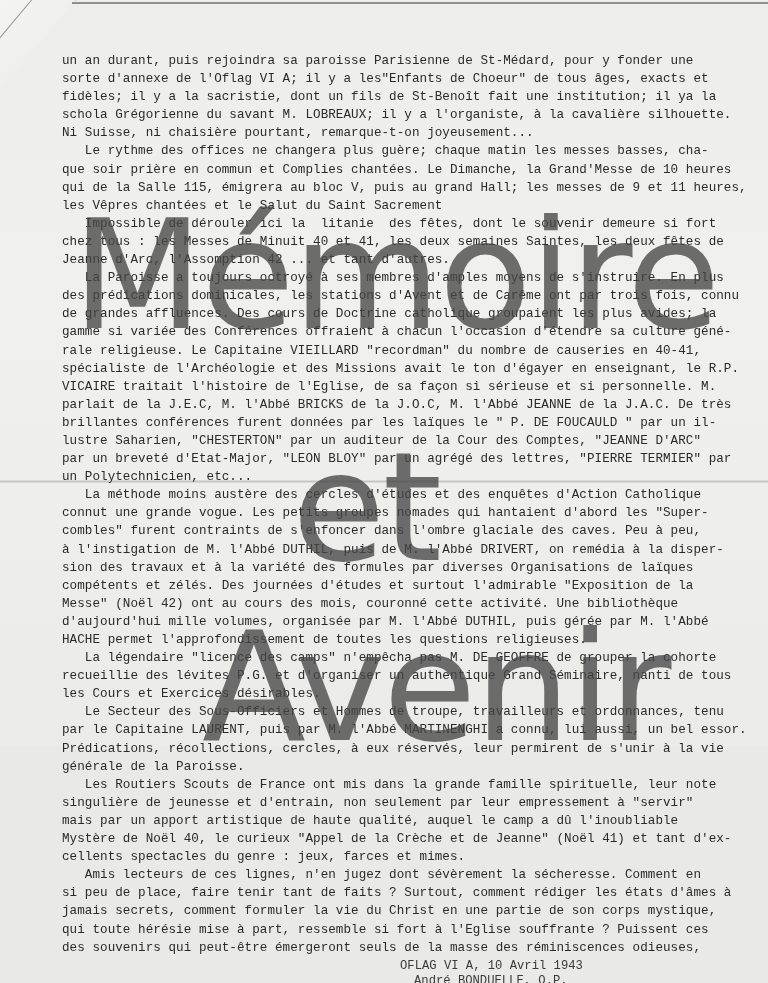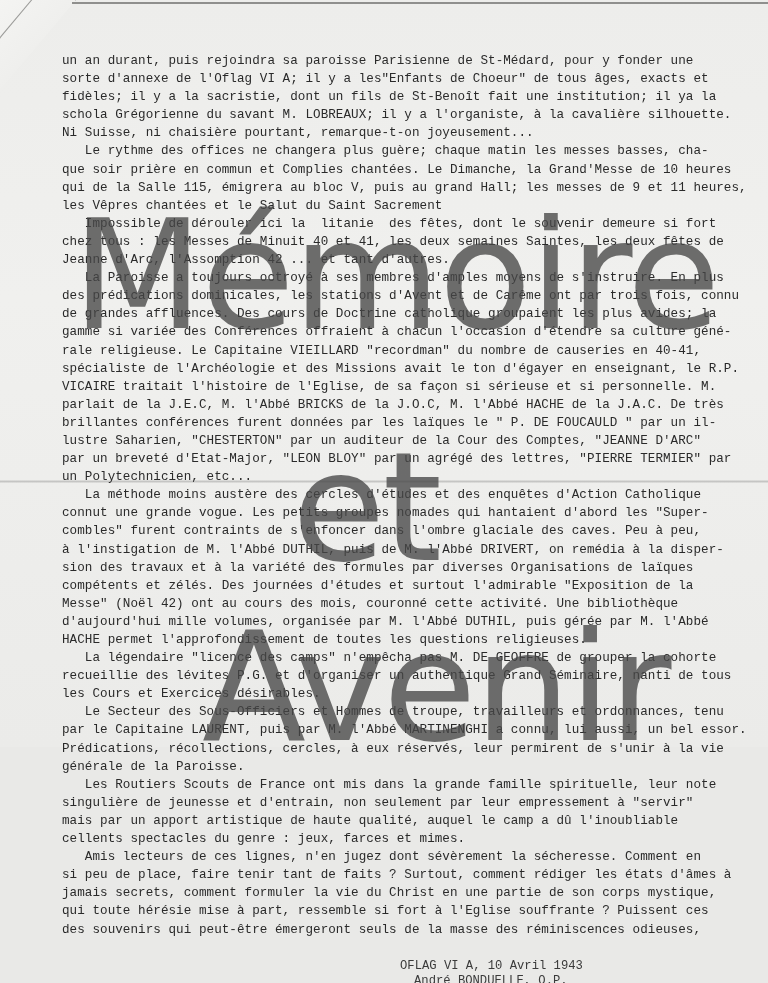--- a/index.html
+++ b/index.html
@@ -72,21 +72,21 @@
       <span class="line">   Impossible de dérouler ici la  litanie  des fêtes, dont le souvenir demeure si fort</span>
       <span class="line">chez tous : les Messes de Minuit 40 et 41, les deux semaines Saintes, les deux fêtes de</span>
       <span class="line">Jeanne d'Arc, l'Assomption 42 ... et tant d'autres.</span>
       <span class="line">   La Paroisse a toujours octroyé à ses membres d'amples moyens de s'instruire. En plus</span>
       <span class="line">des prédications dominicales, les stations d'Avent et de Carême ont par trois fois, connu</span>
       <span class="line">de grandes affluences. Des cours de Doctrine catholique groupaient les plus avides; la</span>
       <span class="line">gamme si variée des Conférences offraient à chacun l'occasion d'étendre sa culture géné-</span>
       <span class="line">rale religieuse. Le Capitaine VIEILLARD "recordman" du nombre de causeries en 40-41,</span>
       <span class="line">spécialiste de l'Archéologie et des Missions avait le ton d'égayer en enseignant, le R.P.</span>
       <span class="line">VICAIRE traitait l'histoire de l'Eglise, de sa façon si sérieuse et si personnelle. M.</span>
-      <span class="line">parlait de la J.E.C, M. l'Abbé BRICKS de la J.O.C, M. l'Abbé HACHE de la J.A.C. De très</span>
+      <span class="line">parlait de la J.E.C, M. l'Abbé BRICKS de la J.O.C, M. l'Abbé JEANNE de la J.A.C. De très</span>
       <span class="line">brillantes conférences furent données par les laïques le " P. DE FOUCAULD " par un il-</span>
       <span class="line">lustre Saharien, "CHESTERTON" par un auditeur de la Cour des Comptes, "JEANNE D'ARC"</span>
       <span class="line">par un breveté d'Etat-Major, "LEON BLOY" par un agrégé des lettres, "PIERRE TERMIER" par</span>
       <span class="line">un Polytechnicien, etc...</span>
       <span class="line">   La méthode moins austère des cercles d'études et des enquêtes d'Action Catholique</span>
       <span class="line">connut une grande vogue. Les petits groupes nomades qui hantaient d'abord les "Super-</span>
       <span class="line">combles" furent contraints de s'enfoncer dans l'ombre glaciale des caves. Peu à peu,</span>
       <span class="line">à l'instigation de M. l'Abbé DUTHIL, puis de M. l'Abbé DRIVERT, on remédia à la disper-</span>
       <span class="line">sion des travaux et à la variété des formules par diverses Organisations de laïques</span>
       <span class="line">compétents et zélés. Des journées d'études et surtout l'admirable "Exposition de la</span>
@@ -96,20 +96,21 @@
       <span class="line">   La légendaire "licence des camps" n'empêcha pas M. DE GEOFFRE de grouper la cohorte</span>
       <span class="line">recueillie des lévites P.G. et d'organiser un authentique Grand Séminaire, nanti de tous</span>
       <span class="line">les Cours et Exercices désirables.</span>
       <span class="line">   Le Secteur des Sous-Officiers et Hommes de troupe, travailleurs et ordonnances, tenu</span>
       <span class="line">par le Capitaine LAURENT, puis par M. l'Abbé MARTINENGHI a connu, lui aussi, un bel essor.</span>
       <span class="line">Prédications, récollections, cercles, à eux réservés, leur permirent de s'unir à la vie</span>
       <span class="line">générale de la Paroisse.</span>
       <span class="line">   Les Routiers Scouts de France ont mis dans la grande famille spirituelle, leur note</span>
       <span class="line">singulière de jeunesse et d'entrain, non seulement par leur empressement à "servir"</span>
       <span class="line">mais par un apport artistique de haute qualité, auquel le camp a dû l'inoubliable</span>
+      <span class="line">Mystère de Noël 40, le curieux "Appel de la Crèche et de Jeanne" (Noël 41) et tant d'ex-</span>
       <span class="line">cellents spectacles du genre : jeux, farces et mimes.</span>
       <span class="line">   Amis lecteurs de ces lignes, n'en jugez dont sévèrement la sécheresse. Comment en</span>
       <span class="line">si peu de place, faire tenir tant de faits ? Surtout, comment rédiger les états d'âmes à</span>
       <span class="line">jamais secrets, comment formuler la vie du Christ en une partie de son corps mystique,</span>
       <span class="line">qui toute hérésie mise à part, ressemble si fort à l'Eglise souffrante ? Puissent ces</span>
       <span class="line">des souvenirs qui peut-être émergeront seuls de la masse des réminiscences odieuses,</span>
     </div>
 
   <div class="signature">
     <span class="line">OFLAG VI A, 10 Avril 1943</span>

